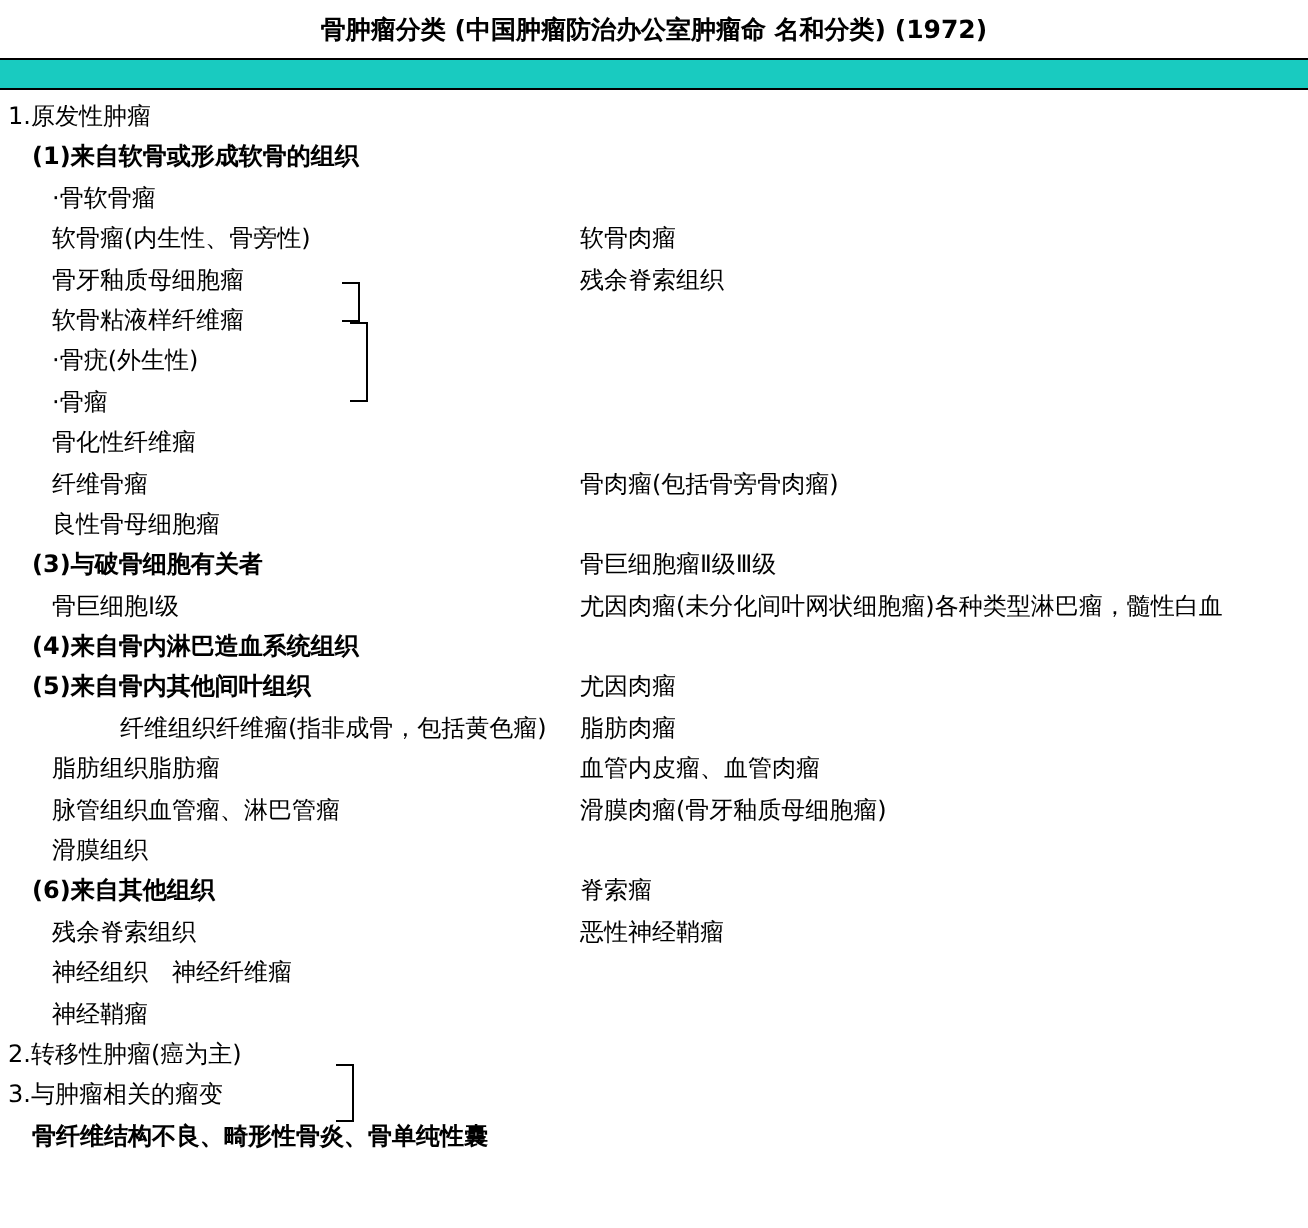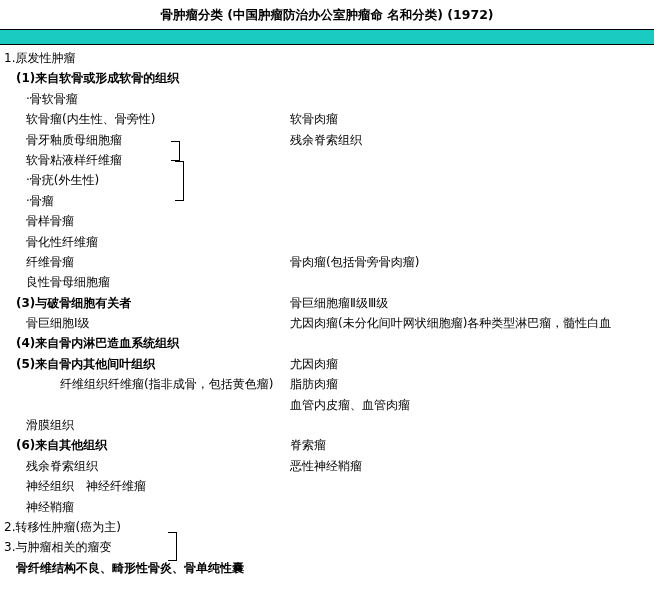--- a/index.html
+++ b/index.html
@@ -107,23 +107,20 @@
         <div class="row">
           <span class="col-left ind2">软骨粘液样纤维瘤</span>
         </div>
         <div class="row">
           <span class="col-left ind2">·骨疣(外生性)</span>
         </div>
         <div class="row">
           <span class="col-left ind2">·骨瘤</span>
         </div>
         <div class="row">
-          <span class="col-left ind2">骨样骨瘤</span>
-        </div>
-        <div class="row">
           <span class="col-left ind2">骨化性纤维瘤</span>
         </div>
         <div class="row">
           <span class="col-left ind2">纤维骨瘤</span>
           <span class="col-right">骨肉瘤(包括骨旁骨肉瘤)</span>
         </div>
         <div class="row">
           <span class="col-left ind2">良性骨母细胞瘤</span>
         </div>
         <div class="row">
@@ -139,21 +136,26 @@
         </div>
         <div class="row">
           <span class="col-left ind1">(5)来自骨内其他间叶组织</span>
           <span class="col-right">尤因肉瘤</span>
         </div>
         <div class="row">
           <span class="col-left ind3">纤维组织纤维瘤(指非成骨，包括黄色瘤)</span>
           <span class="col-right">脂肪肉瘤</span>
         </div>
         <div class="row">
+          <span class="col-left ind2">脂肪组织脂肪瘤</span>
           <span class="col-right">血管内皮瘤、血管肉瘤</span>
+        </div>
+        <div class="row">
+          <span class="col-left ind2">脉管组织血管瘤、淋巴管瘤</span>
+          <span class="col-right">滑膜肉瘤(骨牙釉质母细胞瘤)</span>
         </div>
         <div class="row">
           <span class="col-left ind2">滑膜组织</span>
         </div>
         <div class="row">
           <span class="col-left ind1">(6)来自其他组织</span>
           <span class="col-right">脊索瘤</span>
         </div>
         <div class="row">
           <span class="col-left ind2">残余脊索组织</span>

